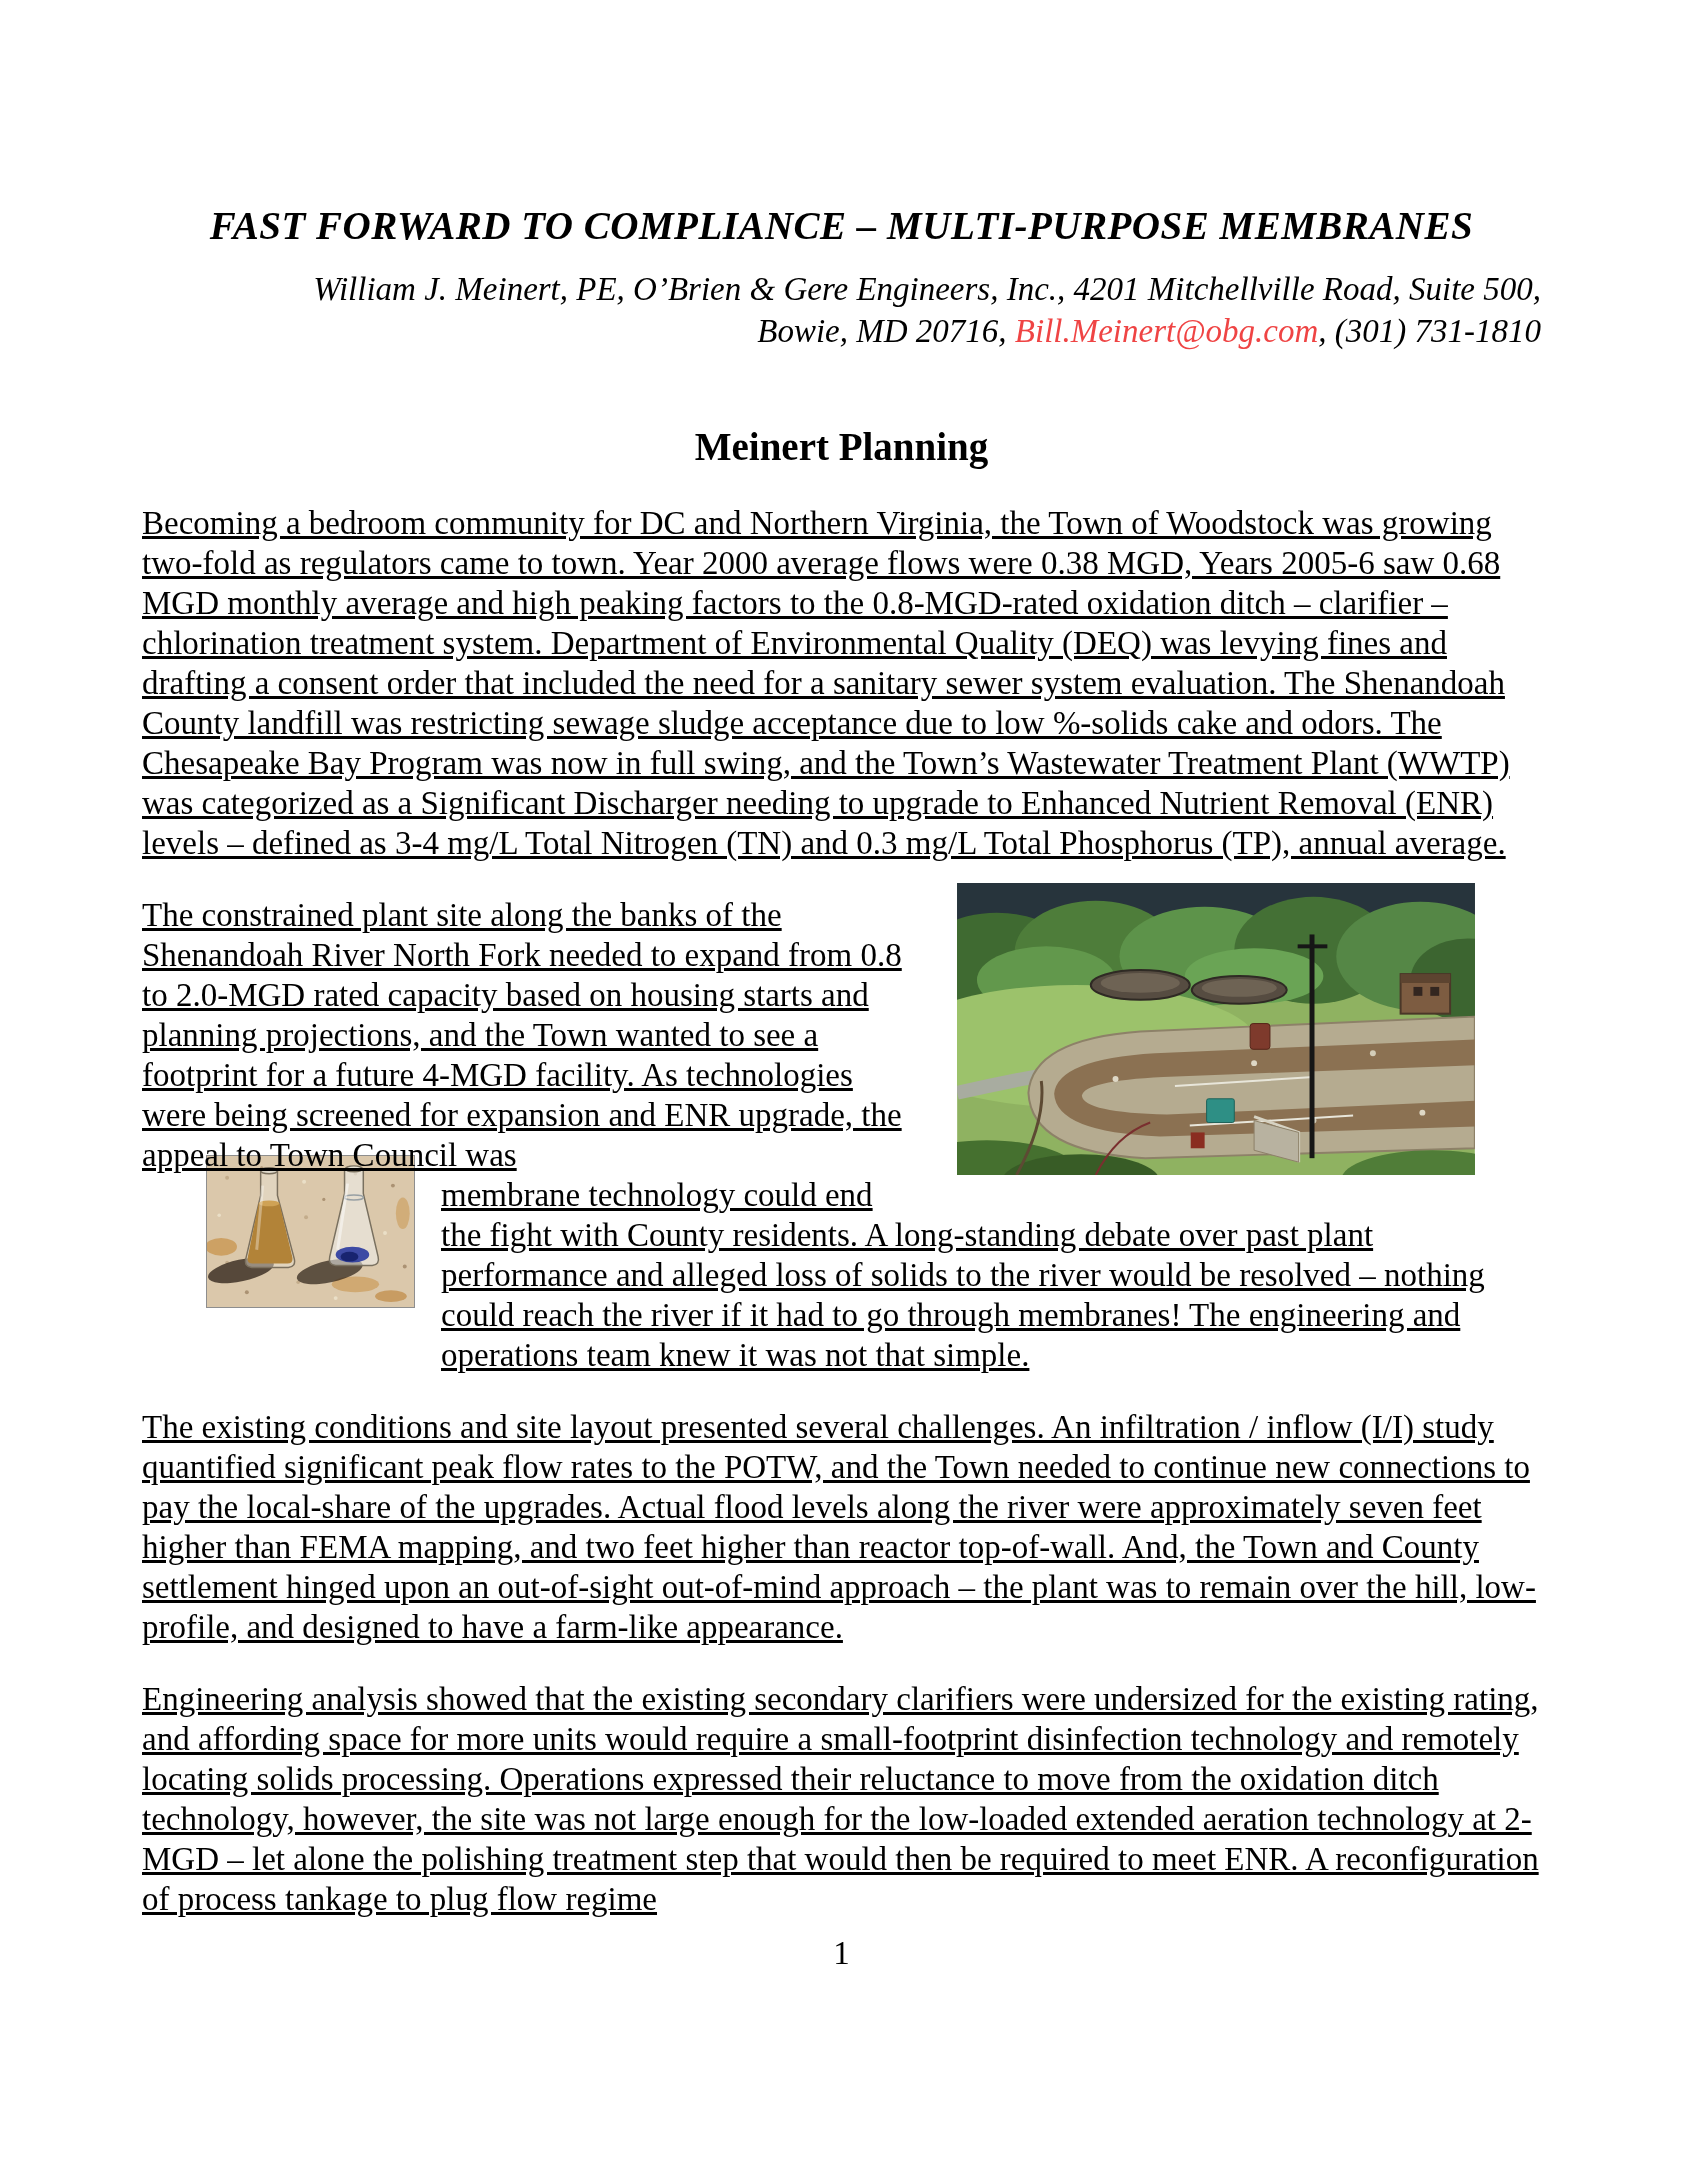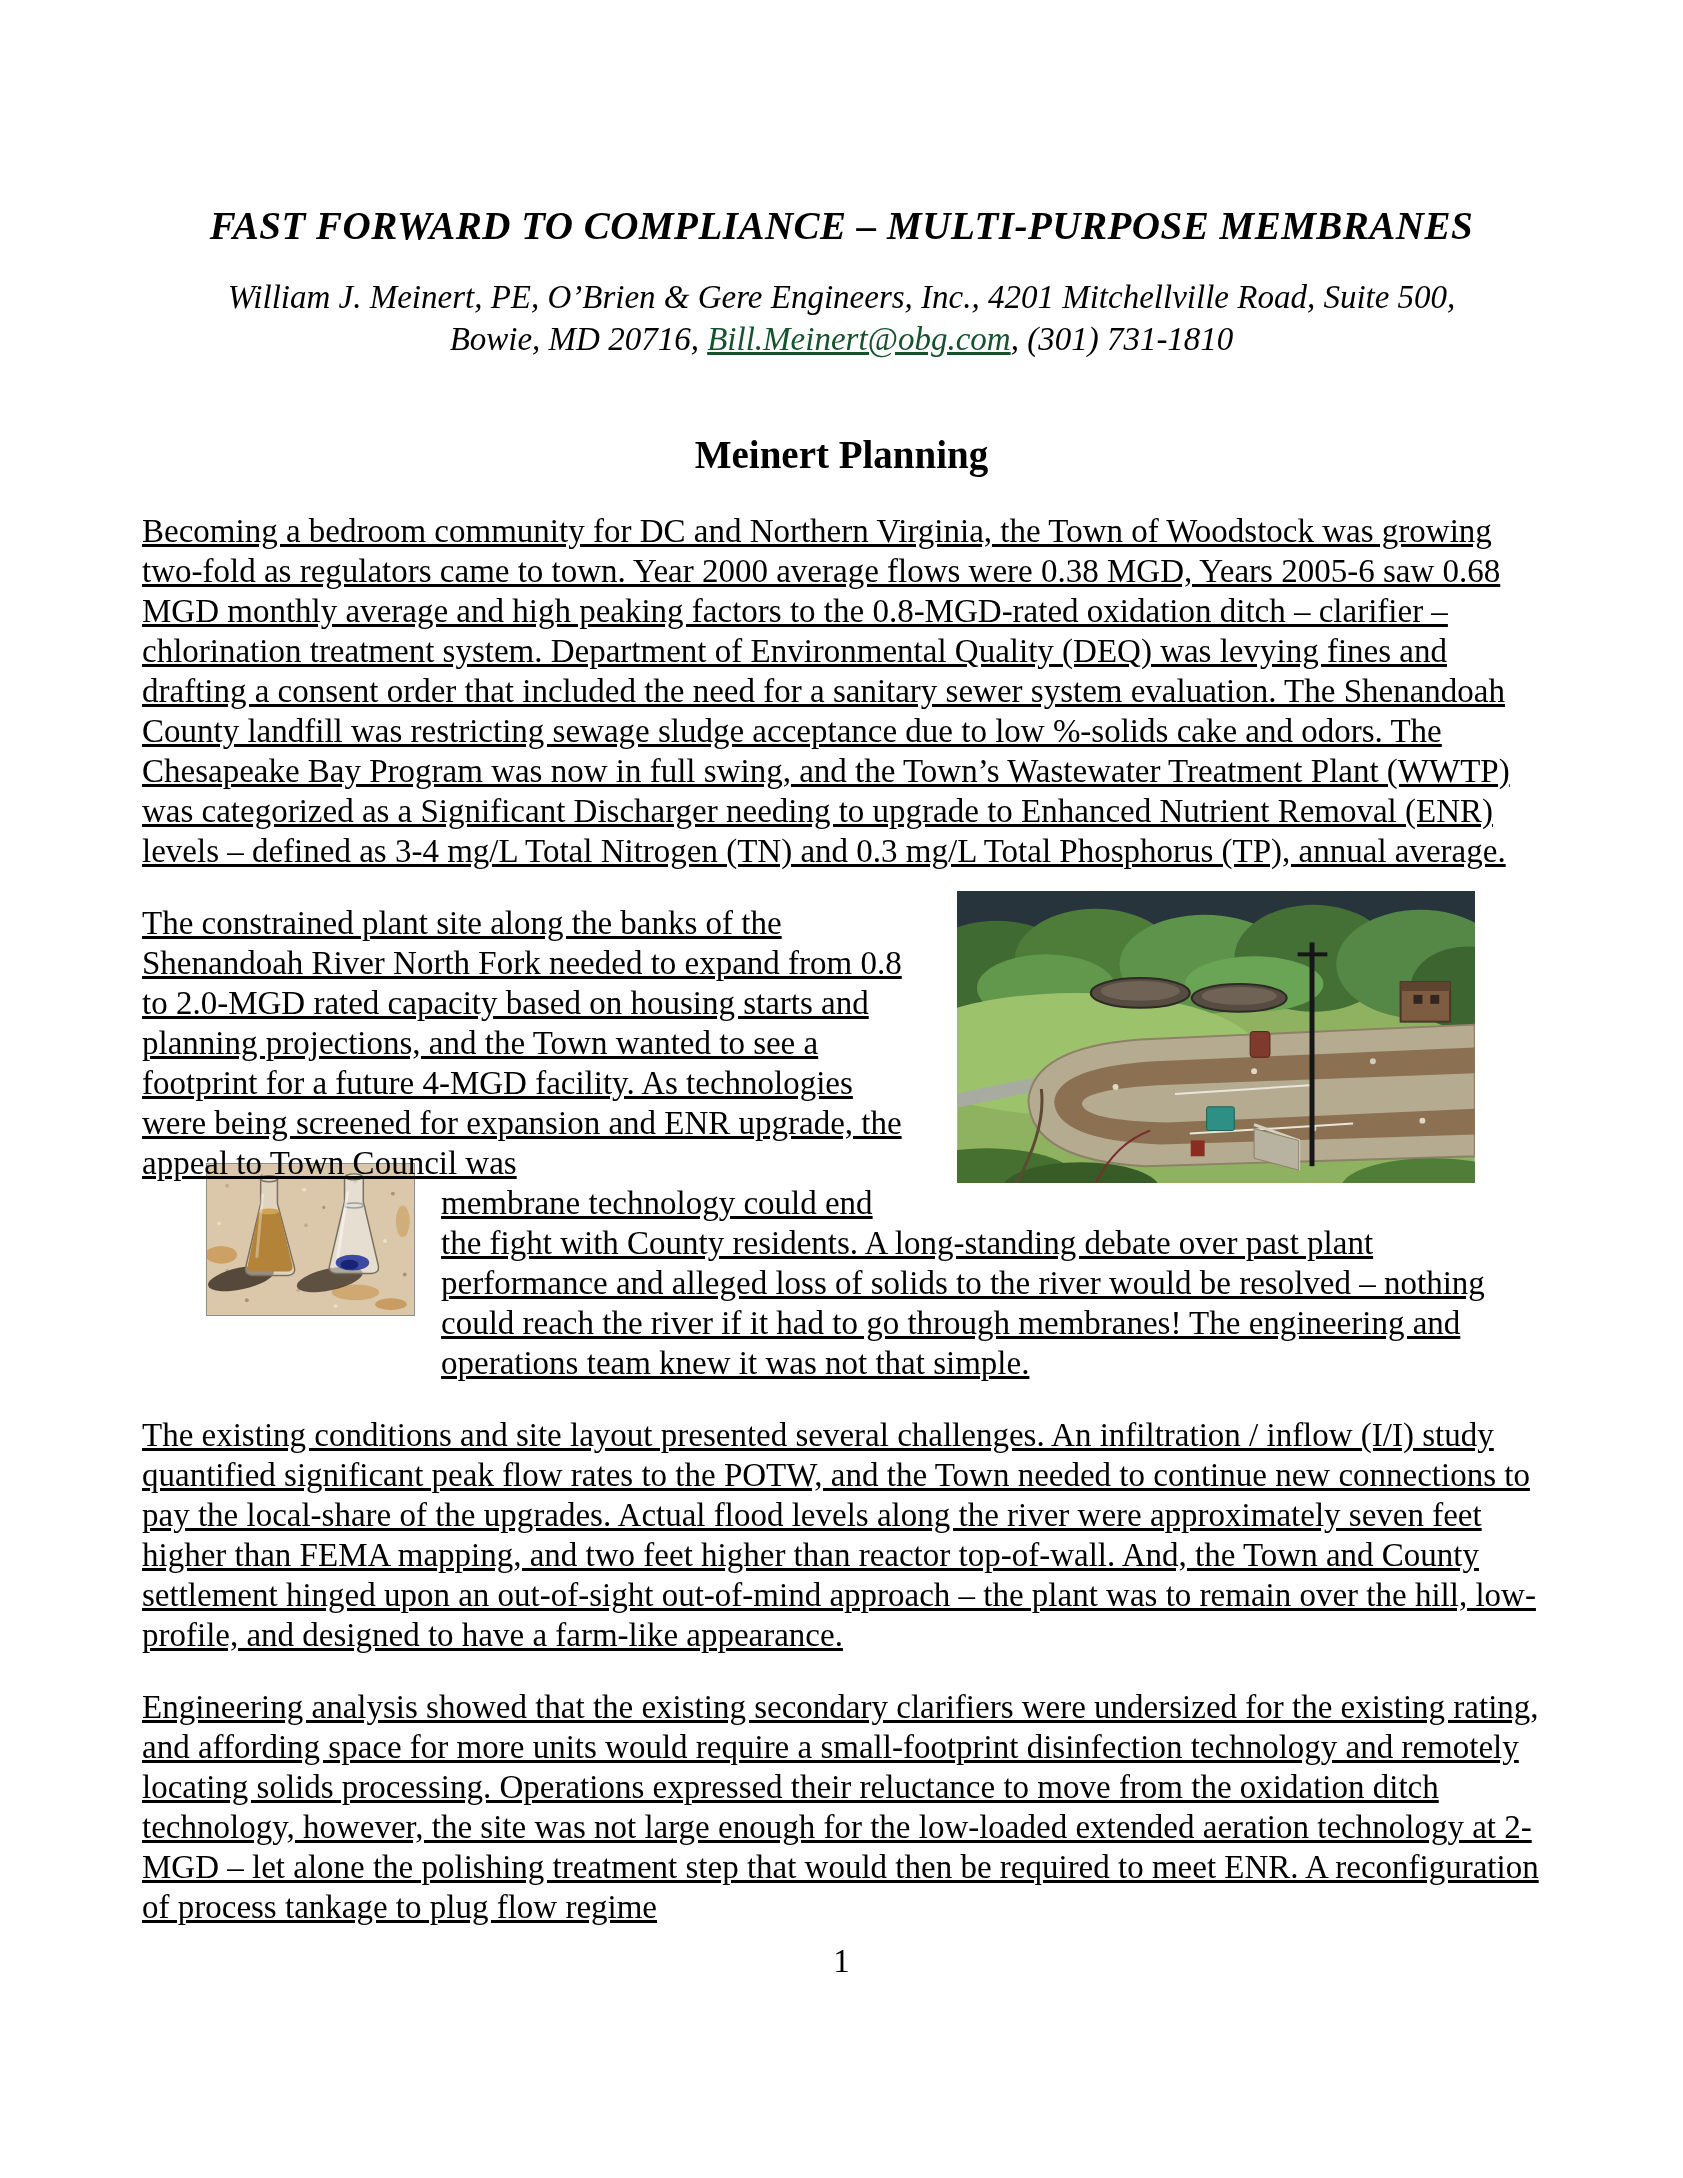--- a/index.html
+++ b/index.html
@@ -19,28 +19,27 @@
   .doc-title {
     margin: 0;
     font-size: 39px;
     line-height: 48px;
     font-weight: bold;
     text-align: center;
     letter-spacing: 0.5px;
     font-style: italic;
   }
   .byline {
-    margin-top: 26px;
-    text-align: center;
+    margin-top: 18px;
+    text-align: right;
     font-style: italic;
     line-height: 42px;
   }
   .byline .email-link {
-    color: #14532d;
-    text-decoration: underline;
+    color: #ef4444;
     cursor: pointer;
   }
   .section-heading {
     margin: 71px 0 0 0;
     font-size: 39px;
     line-height: 48px;
     font-weight: bold;
     text-align: center;
   }
   .para { margin: 32px 0 0 0; text-align: left; text-decoration: underline; }

